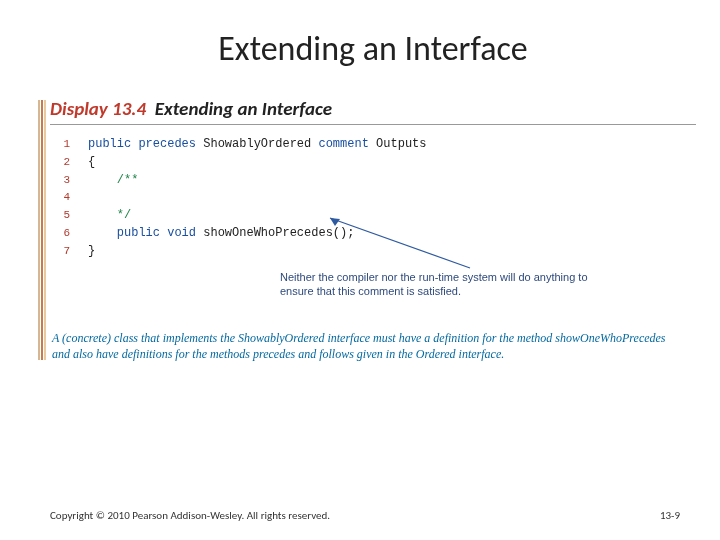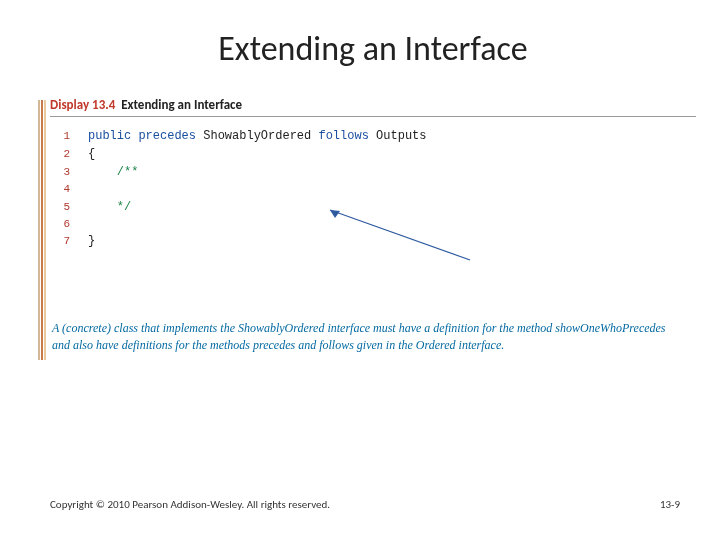--- a/index.html
+++ b/index.html
@@ -19,22 +19,23 @@
   }
   .title {
     font-size: 34px;
     font-weight: 400;
     color: #222;
     text-align: center;
     margin-bottom: 28px;
     margin-top: 8px;
   }
   .display-header {
-    font-size: 13px;
+    font-size: 19px;
     margin-bottom: 0;
+    font-style: italic;
   }
   .display-label {
     color: #c0392b;
     font-weight: 600;
   }
   .display-num {
     color: #c0392b;
     font-weight: 600;
   }
   .display-title {
@@ -89,21 +90,21 @@
     font-family: Georgia, "Times New Roman", serif;
     font-style: italic;
     font-size: 12px;
     color: #0369a1;
     line-height: 1.4;
     padding-left: 2px;
     padding-right: 20px;
   }
   .footer {
     position: absolute;
-    bottom: 29px;
+    bottom: 18px;
     left: 50px;
     right: 40px;
     display: flex;
     justify-content: space-between;
     font-size: 11px;
     color: #333;
   }
   .stripes {
     position: absolute;
     left: 38px;
@@ -137,50 +138,52 @@
   <div class="display-header">
     <span class="display-label">Display</span>
     <span class="display-num">13.4</span>
     &nbsp;<span class="display-title">Extending an Interface</span>
   </div>
   <hr class="hr">
 
   <div class="code-block">
     <div class="code-row">
       <span class="lineno">1</span>
-      <span class="code-text"><span class="kw">public precedes</span><span class="cls"> ShowablyOrdered </span><span class="kw">follows</span><span class="cls"> Outputs</span></span>
+      <span class="code-text"><span class="kw">public precedes</span><span class="cls"> ShowablyOrdered </span><span class="kw">comment</span><span class="cls"> Outputs</span></span>
     </div>
     <div class="code-row">
       <span class="lineno">2</span>
       <span class="code-text cls">{</span>
     </div>
     <div class="code-row">
       <span class="lineno">3</span>
       <span class="code-text cmt">    /**</span>
     </div>
     <div class="code-row">
       <span class="lineno">4</span>
     </div>
     <div class="code-row">
       <span class="lineno">5</span>
       <span class="code-text cmt">    */</span>
     </div>
     <div class="code-row">
       <span class="lineno">6</span>
+      <span class="code-text"><span class="kw">    public void</span><span class="cls"> showOneWhoPrecedes();</span></span>
     </div>
     <div class="code-row">
       <span class="lineno">7</span>
       <span class="code-text cls">}</span>
     </div>
 
     <svg class="arrow-svg" width="180" height="70">
       <line x1="150" y1="55" x2="10" y2="5" stroke="#2e5aa0" stroke-width="1.2"></line>
       <polygon points="10,5 20,6 15,13" fill="#2e5aa0"></polygon>
     </svg>
 
+    <div class="annotation">Neither the compiler nor the run-time system will do anything to ensure that this comment is satisfied.</div>
   </div>
 
   <div class="bottom-note">A (concrete) class that implements the ShowablyOrdered interface must have a definition for the method showOneWhoPrecedes and also have definitions for the methods precedes and follows given in the Ordered interface.</div>
 
   <div class="footer">
     <span>Copyright © 2010 Pearson Addison-Wesley. All rights reserved.</span>
     <span>13-9</span>
   </div>
 </div>
 

